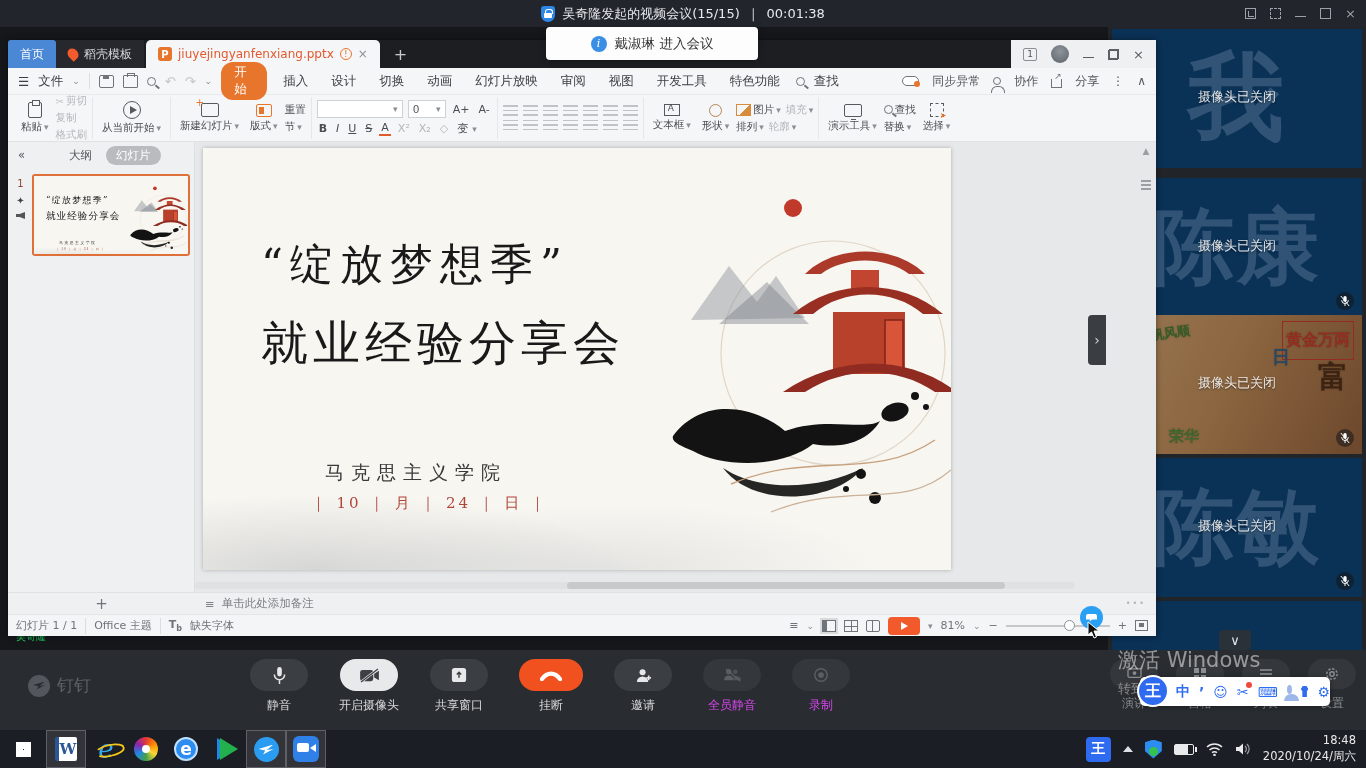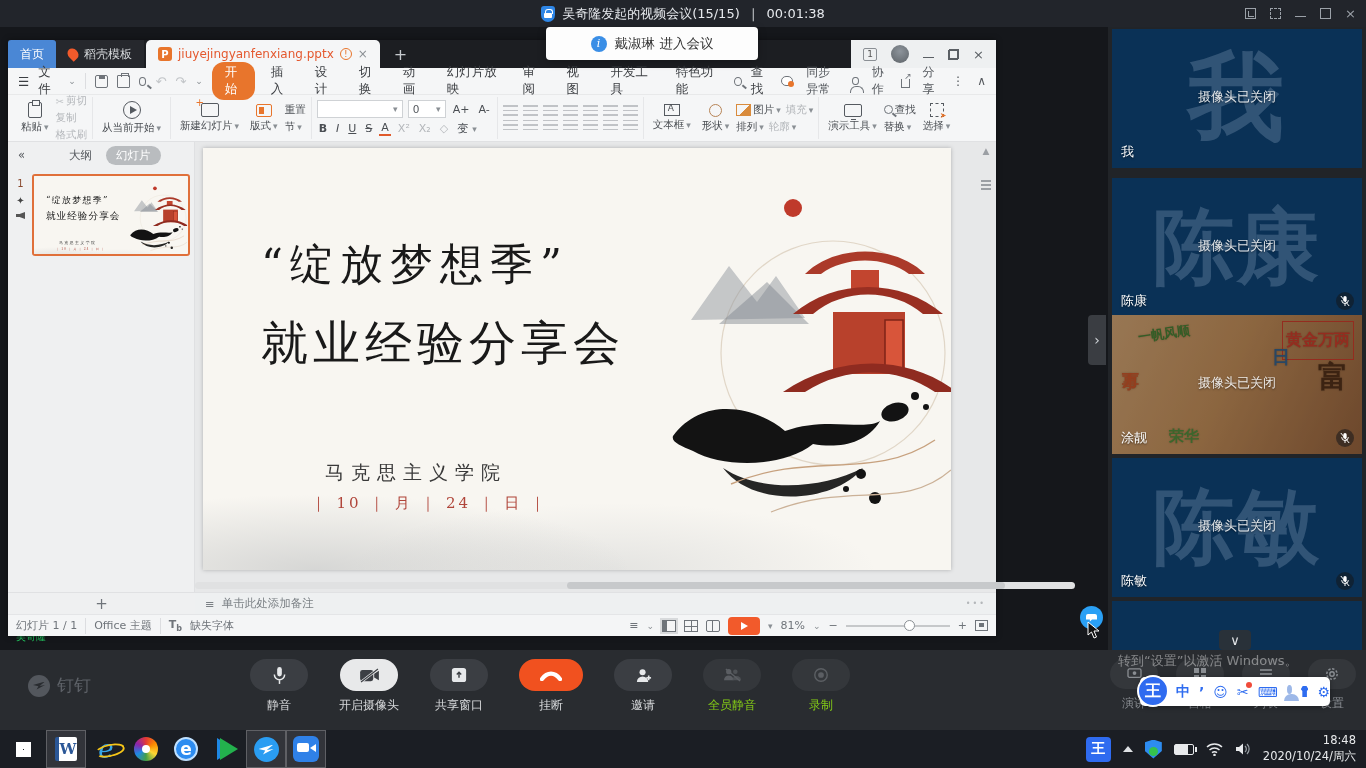--- a/index.html
+++ b/index.html
@@ -21,21 +21,21 @@
   .wc.maximize::before { content:""; position:absolute; inset:0; border:1.2px solid #9ba1a8; }
   .wc.close { font-size:13px; line-height:11px; color:#9ba1a8; width:auto; }
 
   
   .toast { position:absolute; left:546px; top:27px; width:212px; height:33px; background:#fdfdfd; border-radius:4px;
     box-shadow:0 2px 8px rgba(0,0,0,.25); display:flex; align-items:center; justify-content:center; gap:8px; z-index:40; font-size:13.5px; color:#333; }
   .info-dot { width:16px; height:16px; border-radius:50%; background:#3a8ee6; color:#fff; font-size:11px; font-style:italic;
     display:flex; align-items:center; justify-content:center; font-family:"DejaVu Serif",serif; }
 
   
-  .wps { position:absolute; left:8px; top:40px; width:988px; height:596px; background:#f5f6f7; z-index:10; box-shadow:0 0 6px rgba(0,0,0,.4); }
+  .wps { position:absolute; left:8px; top:40px; width:1148px; height:596px; background:#f5f6f7; z-index:10; box-shadow:0 0 6px rgba(0,0,0,.4); }
   .wps-tabs { height:28px; background:#1c1e22; display:flex; align-items:stretch; }
   .tab { display:flex; align-items:center; gap:6px; padding:0 12px; font-size:12px; color:#d6d9dc; }
   .tab.home { background:#4a87d5; color:#fff; border-radius:3px 3px 0 0; }
   .tab.shell { background:#26282d;text-align:center; }
   .flame { width:10px; height:12px; background:#f25a2b; border-radius:50% 50% 50% 0; transform:rotate(-45deg); }
   .tab.doc { background:#f5f6f7; color:#e4582e; border-radius:5px 5px 0 0; margin-left:2px; }
   .plogo { width:14px; height:14px; border-radius:3px; background:#e8752c; color:#fff; font-size:10px; font-weight:bold; display:flex; align-items:center; justify-content:center; }
   .warn-dot { width:12px; height:12px; border-radius:50%; border:1px solid #e8752c; color:#e8752c; font-size:9px; display:flex; align-items:center; justify-content:center; }
   .tab-close { color:#8a8f94; font-size:12px; }
   .tab-add { color:#c5c9cd; font-size:16px; padding:0 14px; display:flex; align-items:center; }
@@ -154,21 +154,21 @@
   .collapse-btn { position:absolute; left:1219px; top:630px; width:32px; height:20px; background:rgba(45,49,54,.92); border-radius:4px; color:#e3e6e9; display:flex; align-items:center; justify-content:center; font-size:13px; z-index:14; }
 
   
   .ctrlbar { position:absolute; left:0; top:650px; width:1366px; height:80px; background:#292c30; z-index:13; }
   .ctrl-center { position:absolute; left:0; top:9px; width:1100px; display:flex; justify-content:center; gap:31px; }
   .cbtn { display:flex; flex-direction:column; align-items:center; gap:6px; }
   .cpill { width:58px; height:32px; border-radius:17px; background:#3b3e43; display:flex; align-items:center; justify-content:center; }
   .cpill.light { background:#e8e9ea; }
   .cpill.red { background:#f1511f; width:64px; }
   .clabel { font-size:12px; color:#d7d9db; }
-  .cbtn.disabled .cpill { background:#34373b; } .cbtn.disabled .clabel { color:#84cc16; } .cbtn.disabled svg { opacity:.45; }
+  .cbtn.disabled .cpill { background:#34373b; } .cbtn.disabled .clabel { color:#d946ef; } .cbtn.disabled svg { opacity:.45; }
   .ctrl-right { position:absolute; right:10px; top:9px; display:flex; gap:18px; }
   .ctrl-right .clabel { color:#8a8e93; }
   .ctrl-right .cpill { width:48px; height:30px; background:#34373b; }
   .dd-logo { position:absolute; left:28px; top:24px; display:flex; align-items:center; gap:7px; color:#5d6167; font-size:17px; }
   .dd-wing { width:22px; height:22px; border-radius:50%; background:#53575d; position:relative; }
   .dd-wing::after { content:""; position:absolute; left:5px; top:7px; width:12px; height:8px; background:#292c30; clip-path:polygon(0 45%, 100% 0, 55% 55%, 100% 45%, 30% 100%, 45% 60%); }
 
   .watermark { position:absolute; left:1118px; top:646px; z-index:15; color:rgba(255,255,255,.5); pointer-events:none; }
   .watermark .w1 { font-size:21px; }
   .watermark .w2 { font-size:13px; margin-top:6px; color:rgba(255,255,255,.42); }
@@ -799,20 +799,21 @@
             <circle cx="7" cy="7" r="2.2" fill="none" stroke="#8a8e93" stroke-width="1.4"></circle>
             <circle cx="7" cy="7" r="5.2" fill="none" stroke="#8a8e93" stroke-width="1.4" stroke-dasharray="2.4 1.6"></circle>
           </svg>
         </div>
       <div class="clabel">设置</div>
     </div>
   </div>
 </div>
 
 <div class="watermark">
+  <div class="w1">激活 Windows</div>
   <div class="w2">转到“设置”以激活 Windows。</div>
 </div>
 
 <div class="chat-fab"></div>
 <svg class="cursor" width="14" height="18" viewBox="0 0 14 18">
   <path d="M1 1 L1 14 L4.5 11 L7 17 L9.5 16 L7 10 L12 10 Z" fill="#111" stroke="#fff" stroke-width="1"></path>
 </svg>
 
 <div class="ime">
   <span class="ime-logo">王</span>

